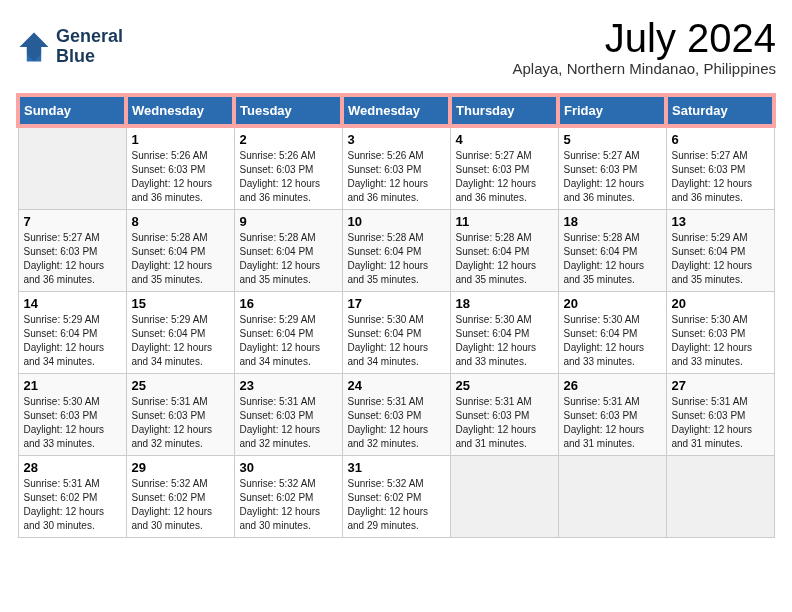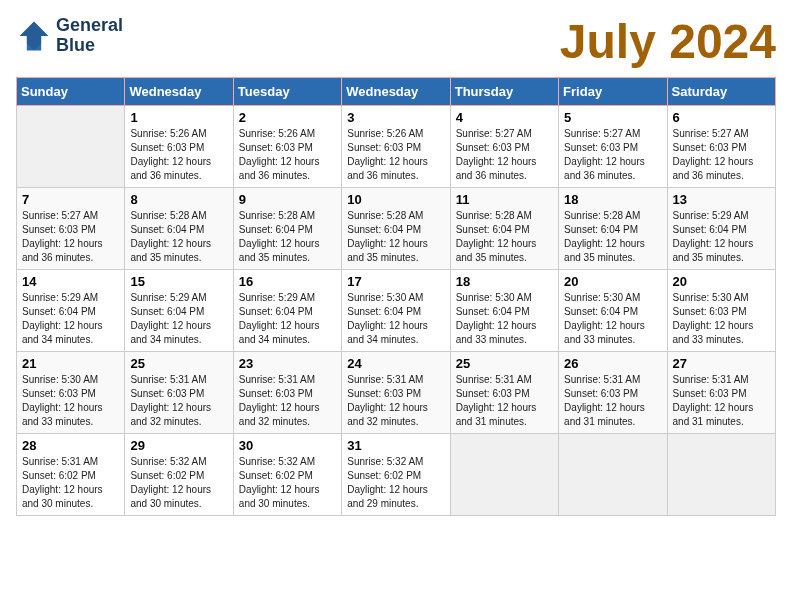--- a/index.html
+++ b/index.html
@@ -6,64 +6,64 @@
     body {
       font-family: Arial, sans-serif;
       background: #fff;
       width: 792px;
       min-height: 612px;
       padding: 16px;
     }
     .header {
       display: flex;
       justify-content: space-between;
-      align-items: flex-start;
-      margin-bottom: 8px;
+      align-items: center;
+      margin-bottom: 16px;
     }
     .logo {
       display: flex;
       align-items: center;
       gap: 4px;
     }
     .logo-text {
       font-size: 18px;
       font-weight: bold;
       color: #1a3a5c;
       line-height: 1.1;
     }
     .logo-icon {
       width: 36px;
       height: 36px;
     }
     .title-block {
       text-align: right;
     }
     .month-title {
-      font-size: 48px;
-      font-weight: bold;
-      color: #a16207;
+      font-size: 40px;
+      font-weight: normal;
+      color: #000000;
       line-height: 1.1;
     }
     .location {
       font-size: 15px;
       color: #333;
     }
     table {
       width: 100%;
       border-collapse: collapse;
       font-size: 11px;
     }
     thead tr th {
       background-color: #2b6cb0;
       color: #fff;
       padding: 6px 4px;
       text-align: left;
       font-size: 13px;
       font-weight: bold;
-      border: 1px solid #fca5a5;
+      border: 4px solid #fca5a5;
     }
     tbody tr td {
       border: 1px solid #ccc;
       vertical-align: top;
       padding: 4px 5px;
       min-height: 70px;
       width: calc(100% / 7);
     }
     tbody tr {
       background: #fff;
@@ -98,20 +98,21 @@
       <polygon points="20,4 36,20 28,20 28,36 12,36 12,20 4,20" fill="#2b6cb0"></polygon>
       <polygon points="20,4 36,20 28,20 28,28 20,36 12,28 12,20 4,20" fill="#1a3a5c" opacity="0.3"></polygon>
     </svg>
     <div>
       <div class="logo-text">General</div>
       <div class="logo-text">Blue</div>
     </div>
   </div>
   <div class="title-block">
     <div class="month-title">July 2024</div>
+    <div class="location">Aplaya, Northern Mindanao, Philippines</div>
   </div>
 </div>
 
 <table>
   <thead>
     <tr>
     <th>Sunday</th>
         <th>Wednesday</th>
         <th>Tuesday</th>
         <th>Wednesday</th>

